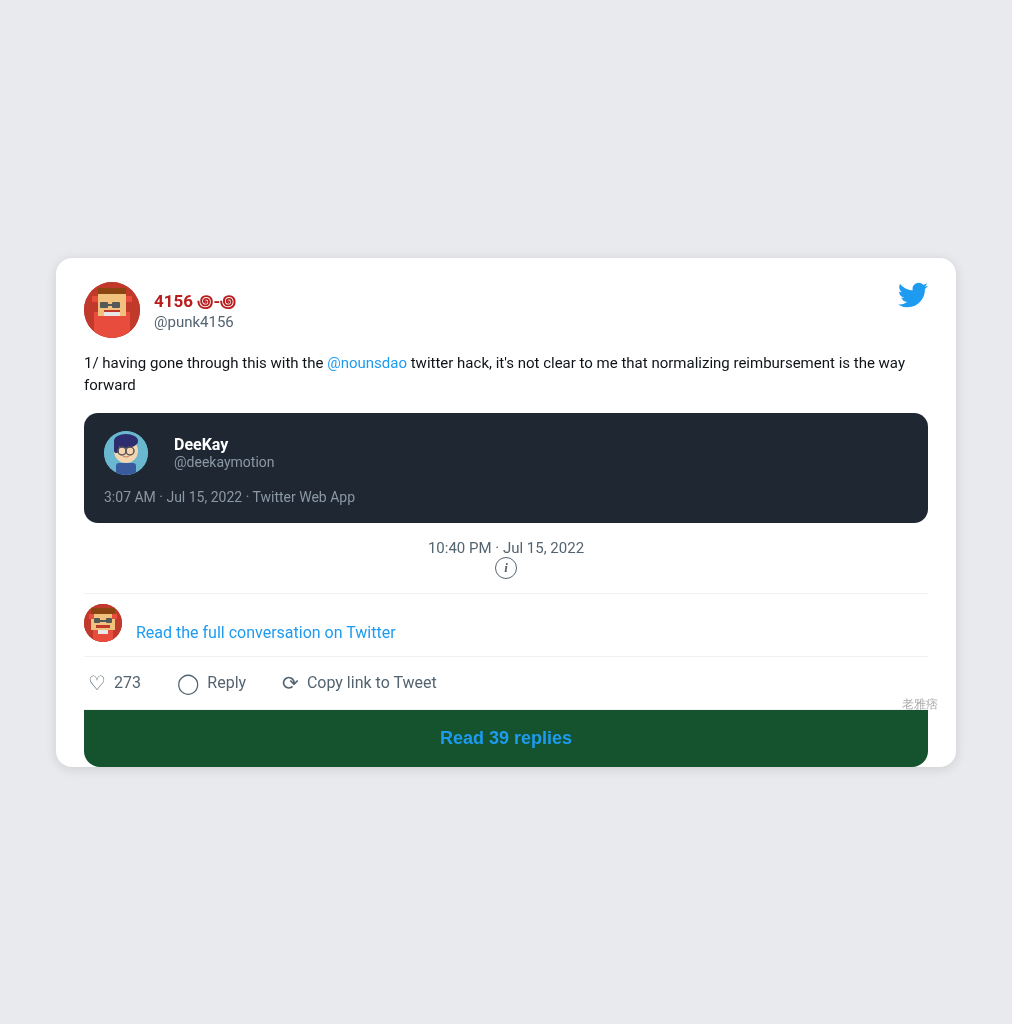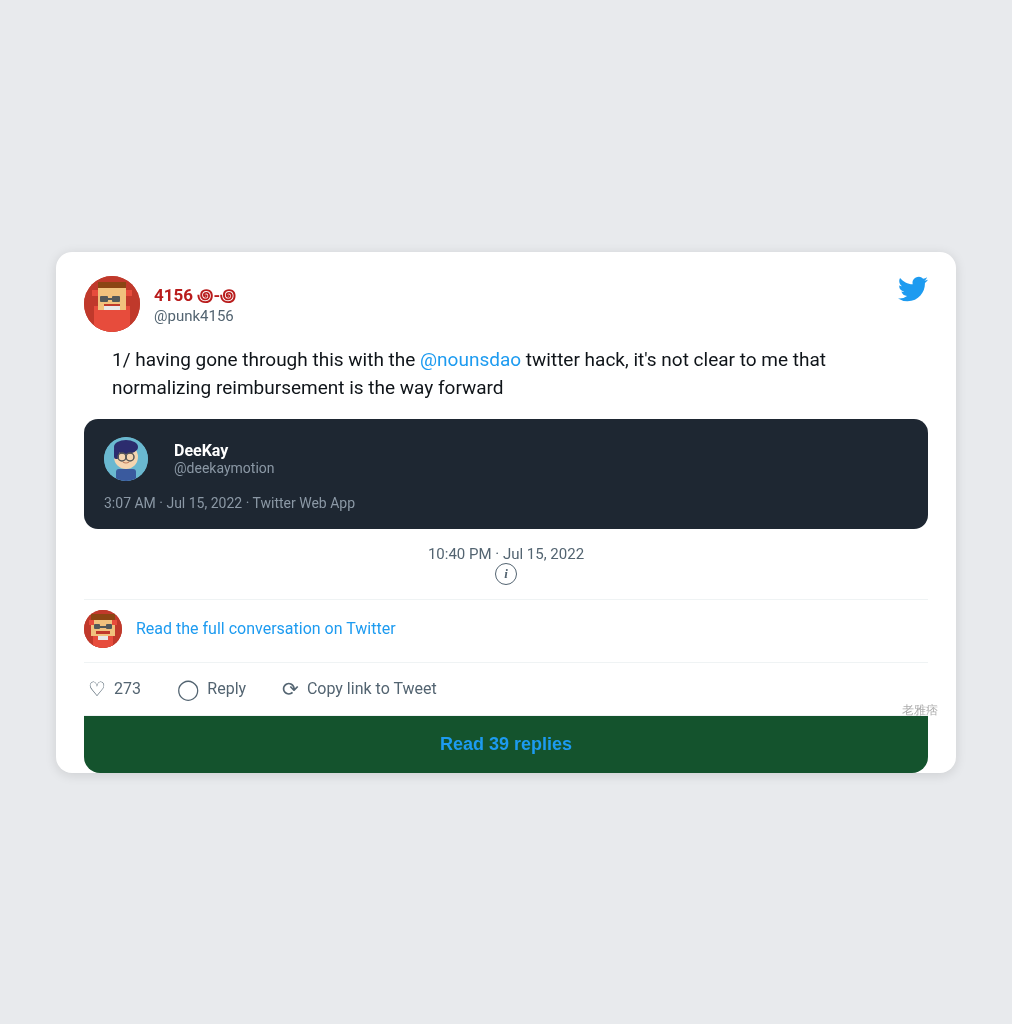--- a/index.html
+++ b/index.html
@@ -49,25 +49,24 @@
     }
     .user-info .handle {
       font-size: 15px;
       color: #536471;
     }
     .twitter-bird {
       color: #1d9bf0;
       font-size: 28px;
     }
     .tweet-text {
-      font-size: 19px;
+      font-size: 15px;
       color: #0f1419;
       line-height: 1.5;
       margin-bottom: 16px;
-      margin-left: 28px;
     }
     .tweet-text .mention {
       color: #1d9bf0;
       text-decoration: none;
     }
     .quoted-tweet {
       background: #1e2732;
       border-radius: 14px;
       padding: 18px 20px 18px 20px;
       margin-bottom: 16px;
@@ -125,21 +124,21 @@
       align-items: center;
       justify-content: center;
       color: #536471;
       font-size: 13px;
       font-style: italic;
       font-family: Georgia, serif;
       font-weight: bold;
     }
     .conversation-link-row {
       display: flex;
-      align-items: center;
+      align-items: flex-end;
       gap: 14px;
       padding: 10px 0 14px 0;
       border-top: 1px solid #eff3f4;
       border-bottom: 1px solid #eff3f4;
       margin-bottom: 0;
     }
     .conversation-avatar {
       width: 38px;
       height: 38px;
       border-radius: 50%;

